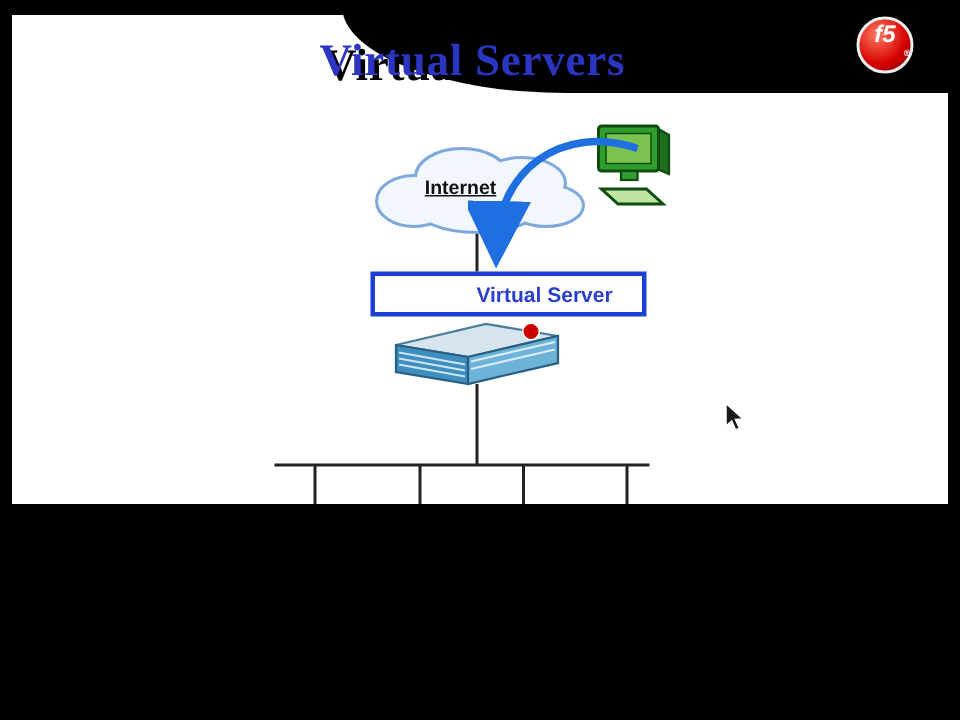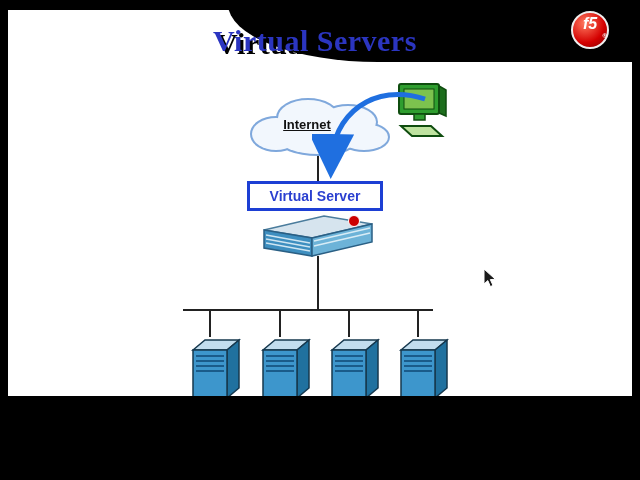--- a/index.html
+++ b/index.html
@@ -1,17 +1,17 @@
 <!DOCTYPE html>
 <html><head>
 <meta charset="utf-8">
 <style>
   html,body { margin:0; padding:0; background:#000; }
   .stage {
-    position:relative; width:640px; height:396px; background:#000;
+    position:relative; width:640px; height:336px; background:#000;
     overflow:hidden; font-family:"Liberation Sans", sans-serif;
   }
   .slide {
     position:absolute; left:8px; top:10px; width:624px; height:458px;
     background:#fff;
   }
   .swoosh {
     position:absolute; left:228px; top:0; width:412px; height:62px;
     background:#000; border-bottom-left-radius:150px 58px; z-index:2;
   }
@@ -33,21 +33,21 @@
   .vline { position:absolute; width:2px; background:#222; }
   .hline { position:absolute; height:2px; background:#222; }
   .cloud-label {
     position:absolute; left:252px; top:117px; width:110px; text-align:center;
     font-weight:bold; font-size:13px; color:#111; z-index:3;text-decoration:underline;
   }
   .vs-box {
     position:absolute; left:247px; top:181px; width:130px; height:24px; z-index:3;
     background:#fff; border:3px solid #1d3fd4;
     display:flex; align-items:center; justify-content:center;
-    font-weight:bold; font-size:14px; color:#2a3fd0;
+    font-weight:bold; font-size:14px; color:#2a3fd0;padding-left:48px;
   }
   .bottom-bar {
     position:absolute; left:8px; top:445px; width:624px; height:23px;
     background:linear-gradient(180deg,#eaa600 0%, #ffcf45 45%, #eeae08 100%);
     z-index:5;
   }
   .pen-tool {
     position:absolute; left:14px; top:3px; width:40px; height:17px;
     background:#efe9d6; border:1px solid #5a5a46; border-radius:2px;
     padding:0; cursor:pointer; display:flex; align-items:center; justify-content:center;

